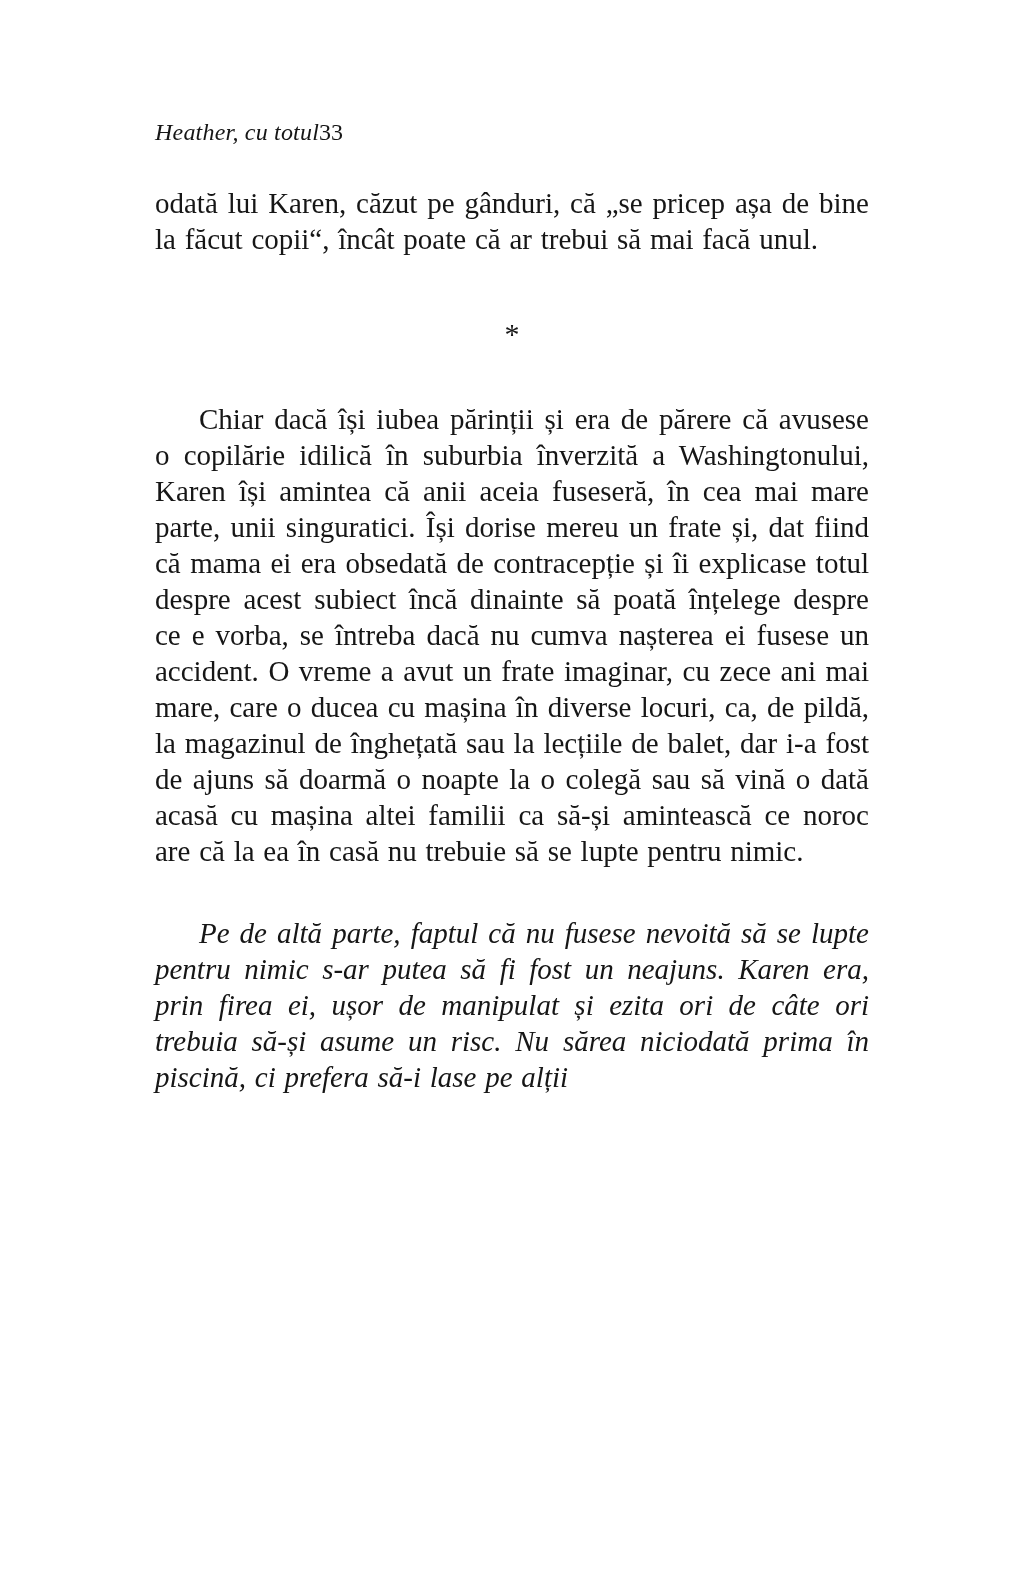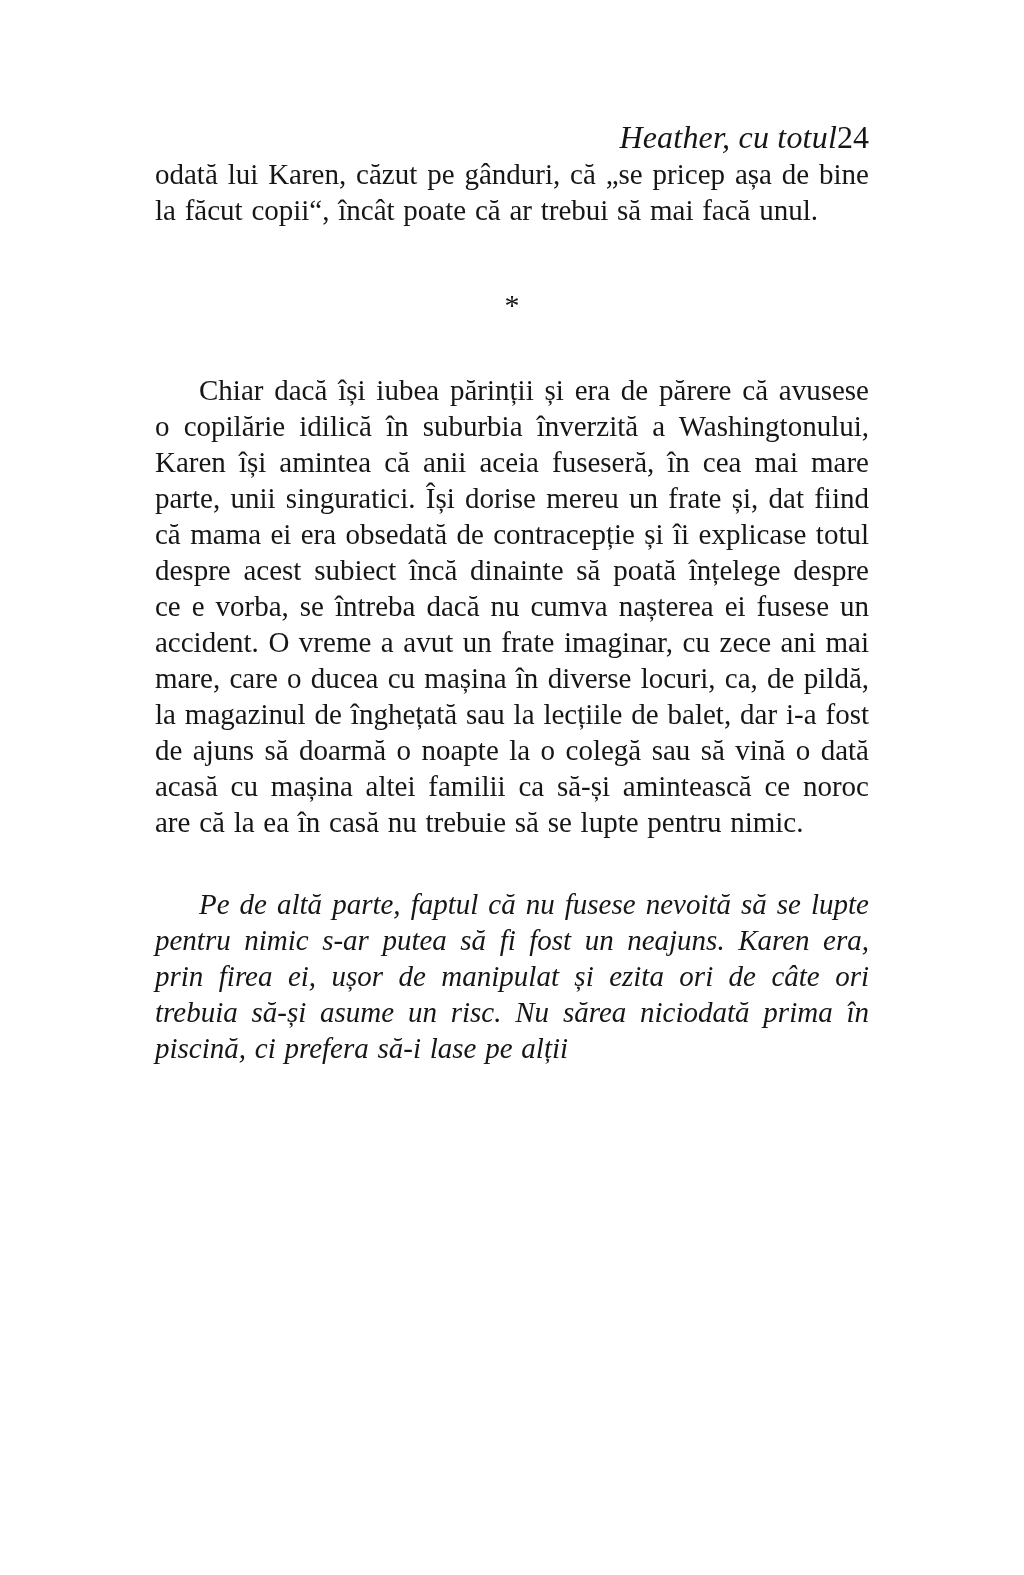--- a/index.html
+++ b/index.html
@@ -18,24 +18,25 @@
   .page {
     box-sizing: border-box;
     width: 1024px;
     height: 1575px;
     padding: 118px 155px 0 155px;
     background: #ffffff;
     overflow: hidden;
   }
   .running-header {
     display: flex;
-    justify-content: flex-end;
+    justify-content: flex-start;
     align-items: baseline;
-    font-size: 32px;
+    font-size: 24px;
     line-height: 1.2;
+    margin-bottom: 38px;
   }
   .running-title {
     font-style: italic;
     letter-spacing: 0.2px;
   }
   .page-number {
     font-style: normal;
     font-variant-numeric: oldstyle-nums;
   }
   .body-text p {
@@ -60,21 +61,21 @@
     margin: 62px 0 52px 0;
   }
 </style>
 </head>
 <body>
 
 <div class="page">
 
   <div class="running-header">
     <span class="running-title">Heather, cu totul</span>
-    <span class="page-number">24</span>
+    <span class="page-number">33</span>
   </div>
 
   <div class="body-text">
 
     <p>odată lui Karen, căzut pe gânduri, că „se pricep așa de bine la făcut copii“, încât poate că ar trebui să mai facă unul.</p>
 
     <div class="section-separator">*</div>
 
     <p class="indented">Chiar dacă își iubea părinții și era de părere că avusese o copilărie idilică în suburbia înverzită a Washingtonului, Karen își amintea că anii aceia fuseseră, în cea mai mare parte, unii singuratici. Își dorise mereu un frate și, dat fiind că mama ei era obsedată de contracepție și îi explicase totul despre acest subiect încă dinainte să poată înțelege despre ce e vorba, se întreba dacă nu cumva nașterea ei fusese un accident. O vreme a avut un frate imaginar, cu zece ani mai mare, care o ducea cu mașina în diverse locuri, ca, de pildă, la magazinul de înghețată sau la lecțiile de balet, dar i-a fost de ajuns să doarmă o noapte la o colegă sau să vină o dată acasă cu mașina altei familii ca să-și amintească ce noroc are că la ea în casă nu trebuie să se lupte pentru nimic.</p>
 

